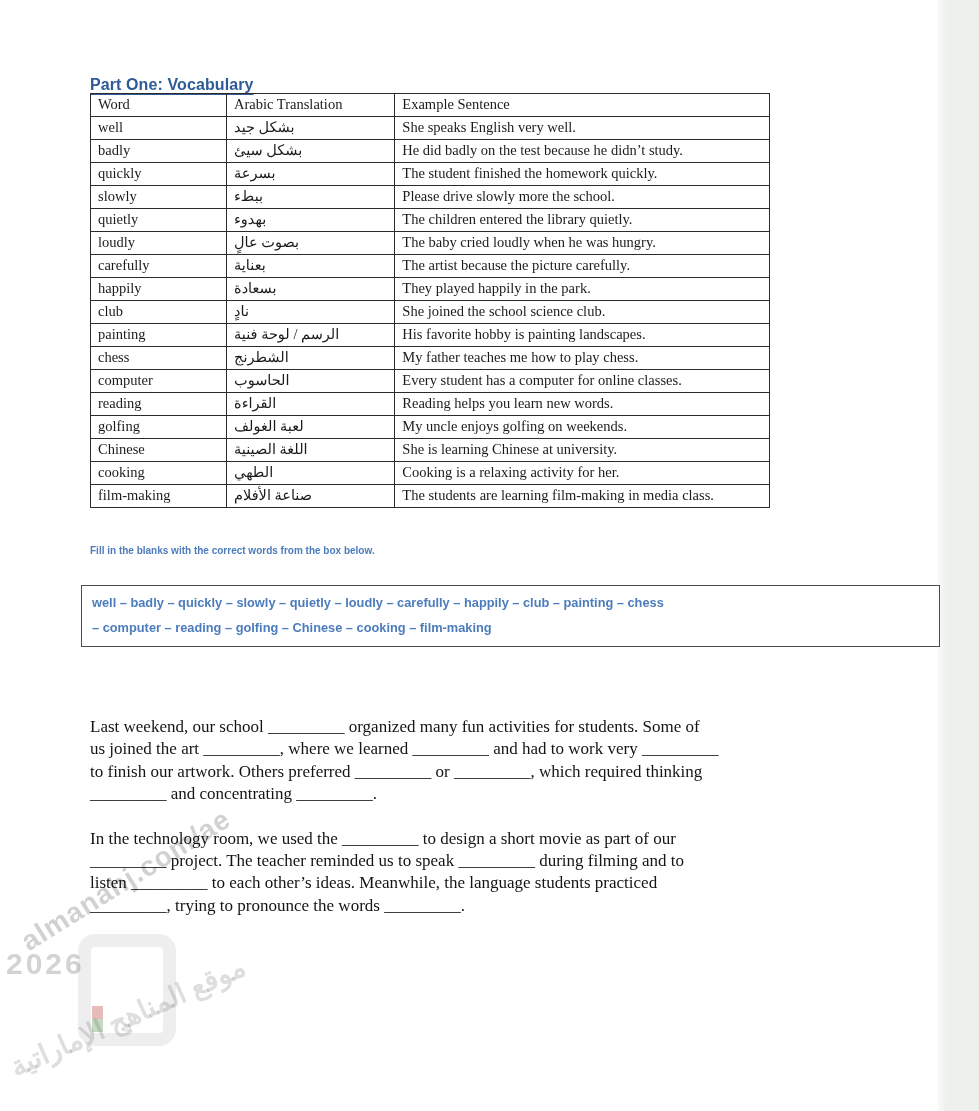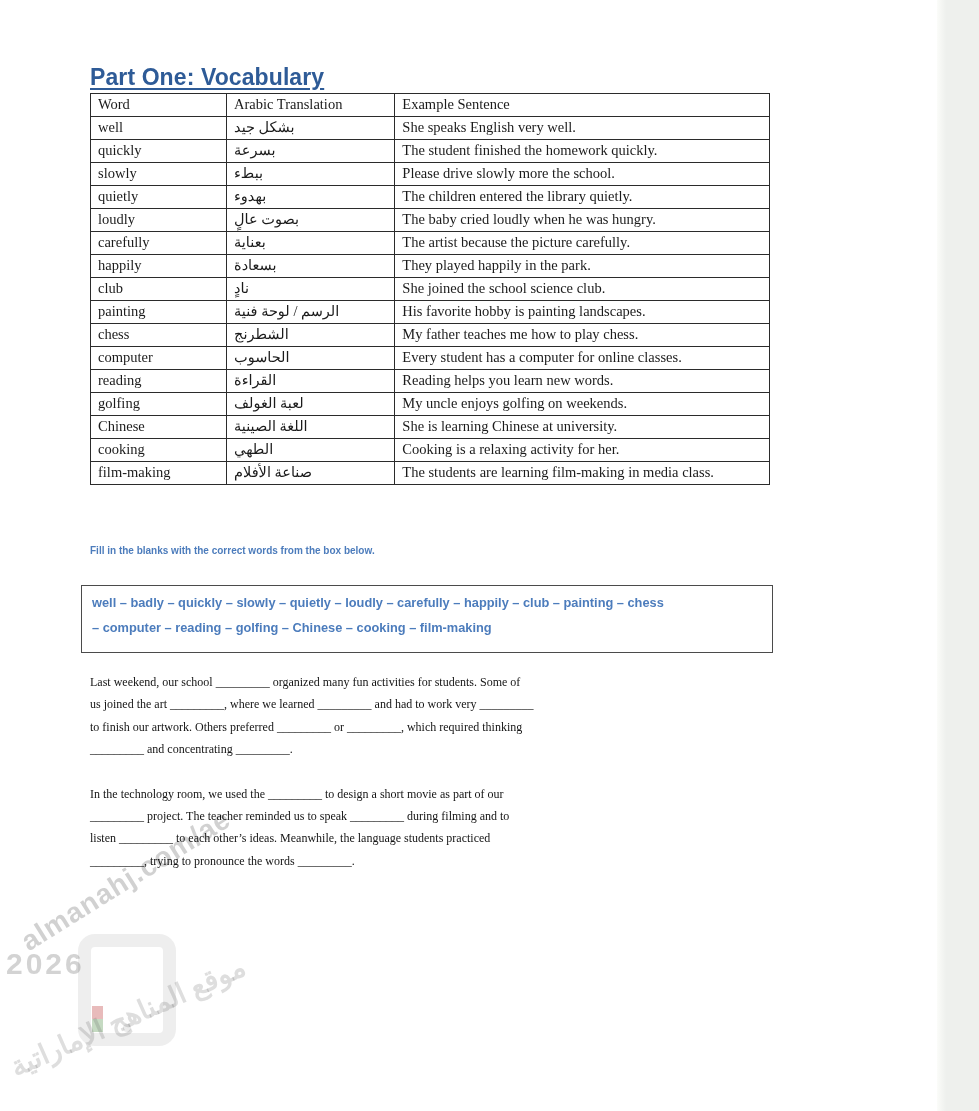--- a/index.html
+++ b/index.html
@@ -18,23 +18,23 @@
   }
   .page{position:relative;width:979px;height:1111px;background:#fff;}
   .right-margin{
     position:absolute;top:0;right:0;width:42px;height:1111px;
     background:linear-gradient(to right,#fbfcf9 0px,var(--page-margin-gray) 9px);
   }
   .content{position:absolute;inset:0;z-index:2;}
 
   
   .page-title{
-    position:absolute;left:90px;top:64px;
-    font-family:"Liberation Sans", sans-serif;
-    font-size:23px;font-weight:bold;
+    position:absolute;left:90px;top:76px;
+    font-family:"Liberation Sans", sans-serif;
+    font-size:16px;font-weight:bold;
     color:var(--title-blue);
     text-decoration:underline;
     text-decoration-thickness:2px;
     text-underline-offset:3px;
     letter-spacing:.1px;
   }
 
   
   table.vocab{
     position:absolute;left:90px;top:93px;width:680px;
@@ -54,31 +54,31 @@
   col.c-word{width:139px;} col.c-arabic{width:171px;} col.c-example{width:390px;}
 
   
   .instruction{
     position:absolute;left:90px;top:545px;
     font-family:"Liberation Sans", sans-serif;
     font-size:10px;font-weight:bold;
     color:var(--exercise-blue);
   }
   .word-box{
-    position:absolute;left:81px;top:585px;width:692px;min-height:56px;
+    position:absolute;left:81px;top:585px;width:859px;min-height:56px;
     border:1.5px solid #4b4b4b;
-    padding:4px 10px 12px 10px;
+    padding:4px 10px 6px 10px;
     font-family:"Liberation Sans", sans-serif;
     font-size:12.8px;font-weight:bold;line-height:25px;
     color:var(--exercise-blue);
     background:rgba(255,255,255,.6);
   }
   .paragraphs{
-    position:absolute;left:90px;top:671px;width:702px;
-    font-size:12px;line-height:22.4px;color:#141414;
+    position:absolute;left:90px;top:716px;width:702px;
+    font-size:17px;line-height:22.4px;color:#141414;
   }
   .paragraphs p{margin:0 0 22px 0;}
 
   
   .wm{position:absolute;z-index:1;pointer-events:none;}
   .wm-site{
     left:24px;top:928px;
     font-family:"Liberation Sans", sans-serif;
     font-size:28px;font-weight:bold;letter-spacing:1px;
     color:rgba(90,90,90,.28);
@@ -149,20 +149,25 @@
           <th>Example Sentence</th>
         </tr>
       </thead>
       <tbody id="vocab-body">
           <tr>
             <td class="word-cell">well</td>
             <td class="arabic-cell">بشكل جيد</td>
             <td class="example-cell">She speaks English very well.</td>
           </tr>
           <tr>
+            <td class="word-cell">badly</td>
+            <td class="arabic-cell">بشكل سيئ</td>
+            <td class="example-cell">He did badly on the test because he didn’t study.</td>
+          </tr>
+          <tr>
             <td class="word-cell">quickly</td>
             <td class="arabic-cell">بسرعة</td>
             <td class="example-cell">The student finished the homework quickly.</td>
           </tr>
           <tr>
             <td class="word-cell">slowly</td>
             <td class="arabic-cell">ببطء</td>
             <td class="example-cell">Please drive slowly more the school.</td>
           </tr>
           <tr>

